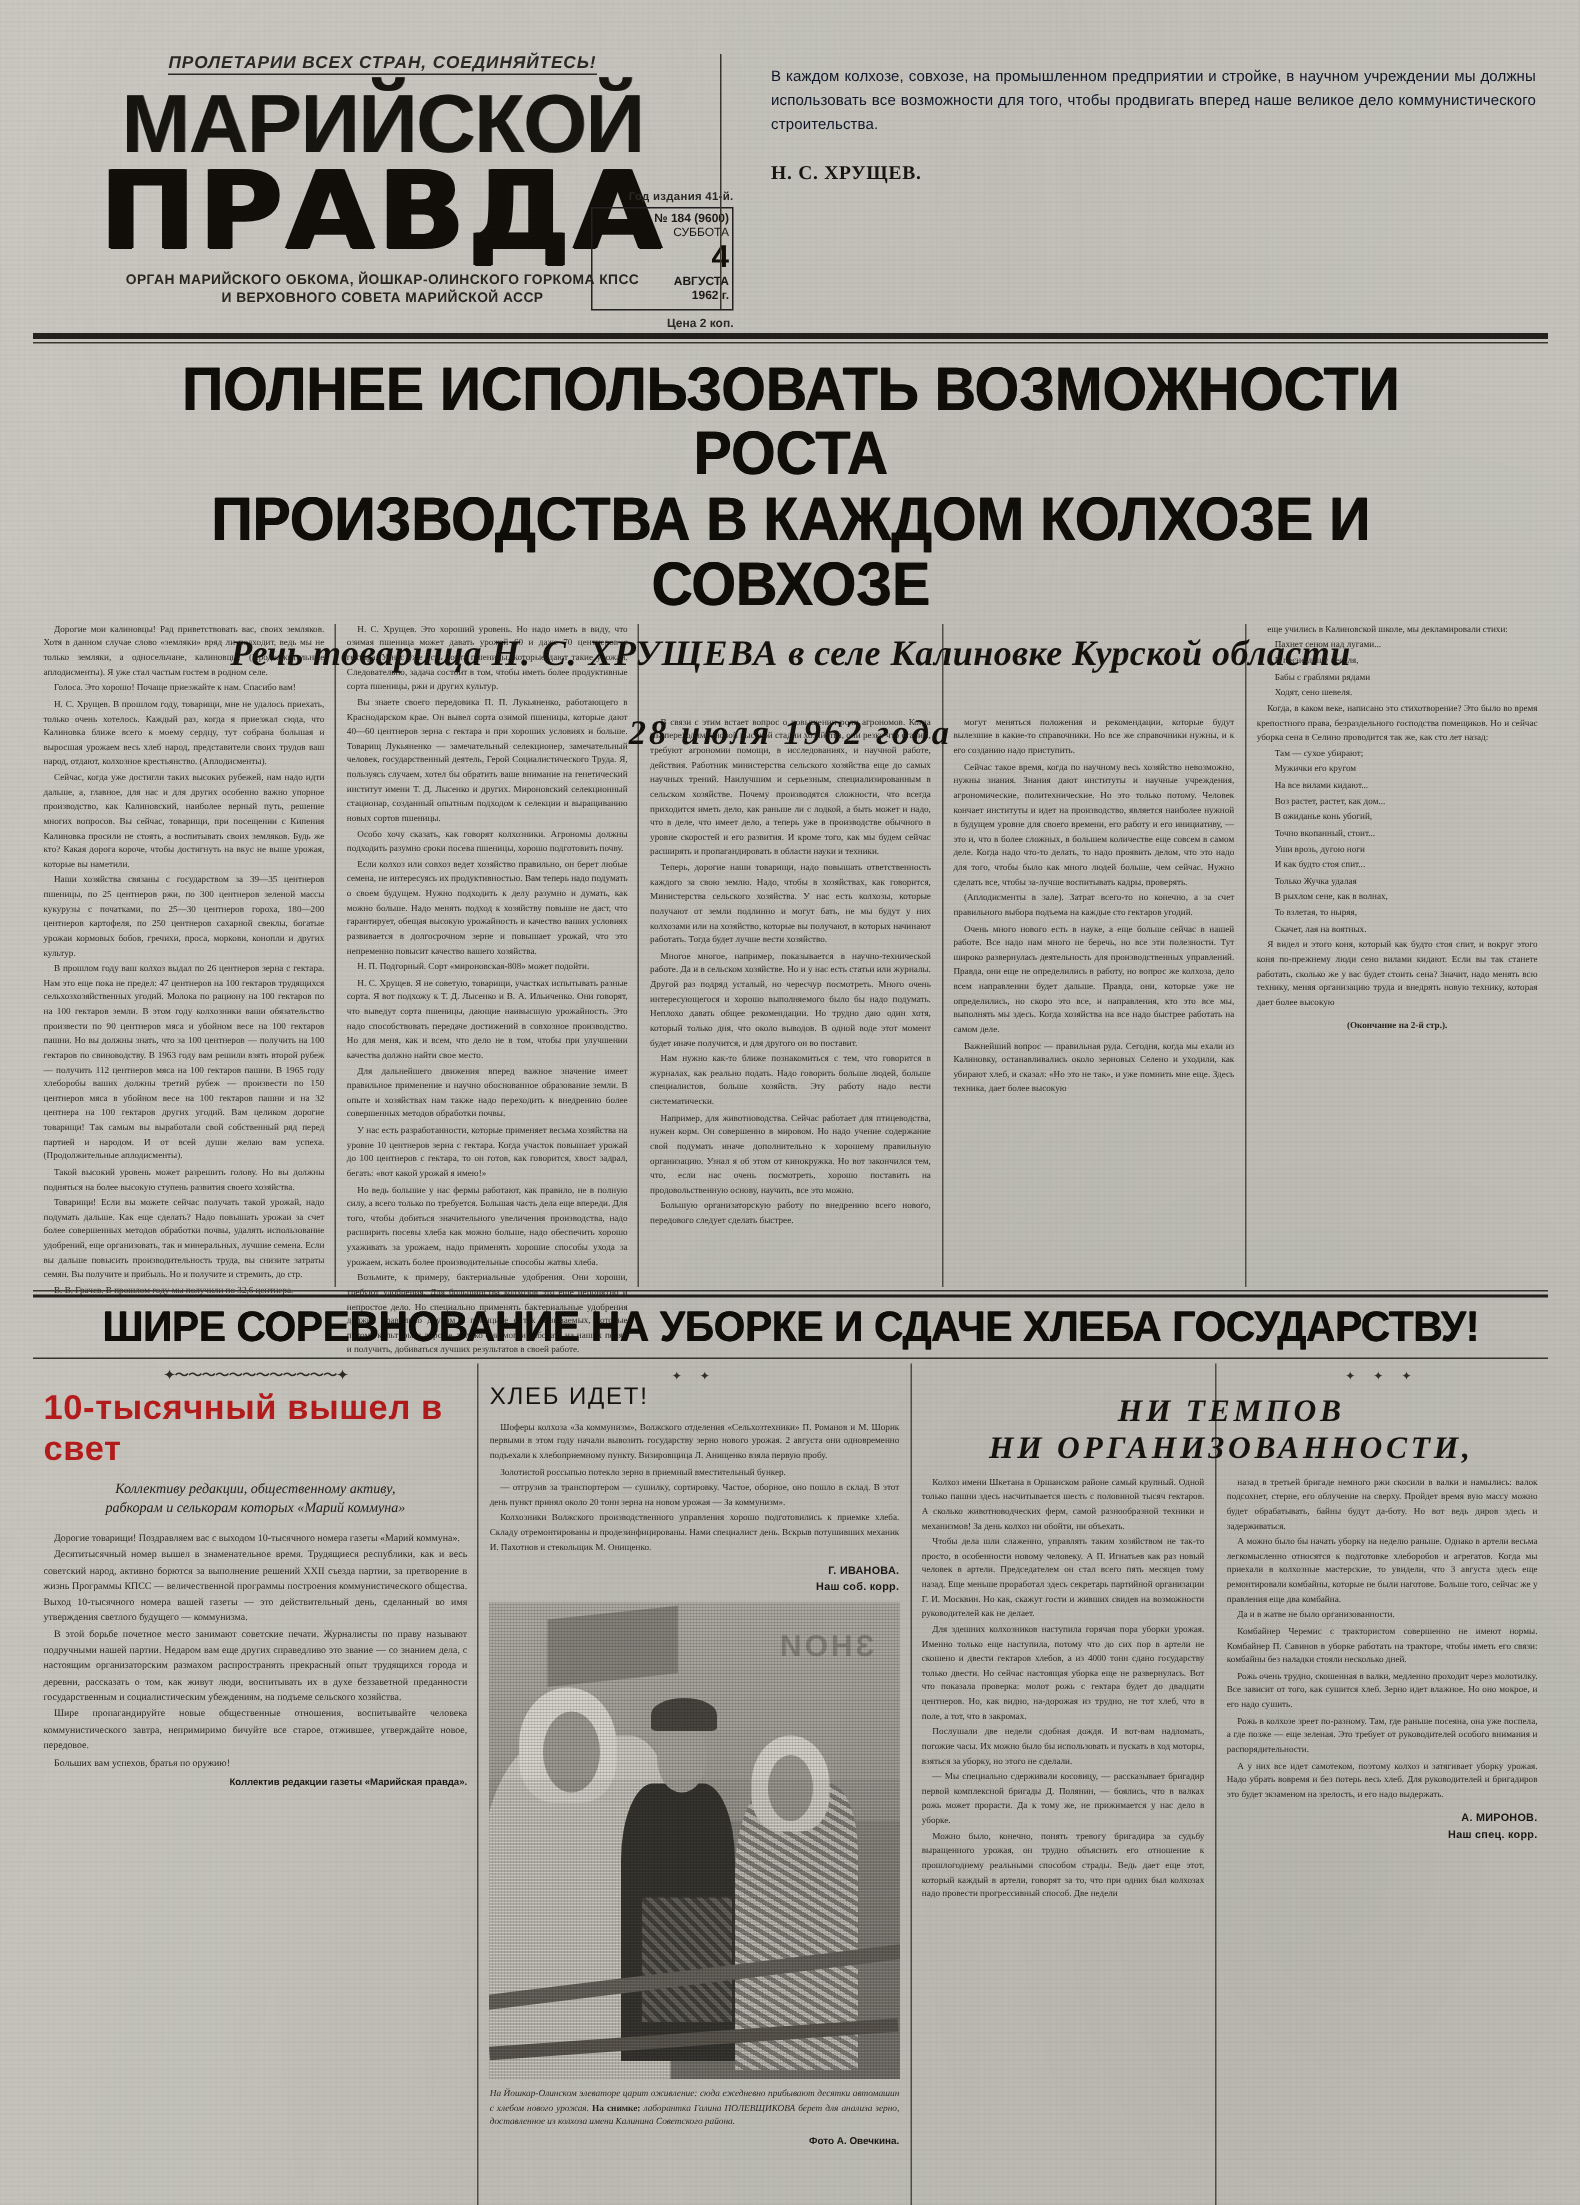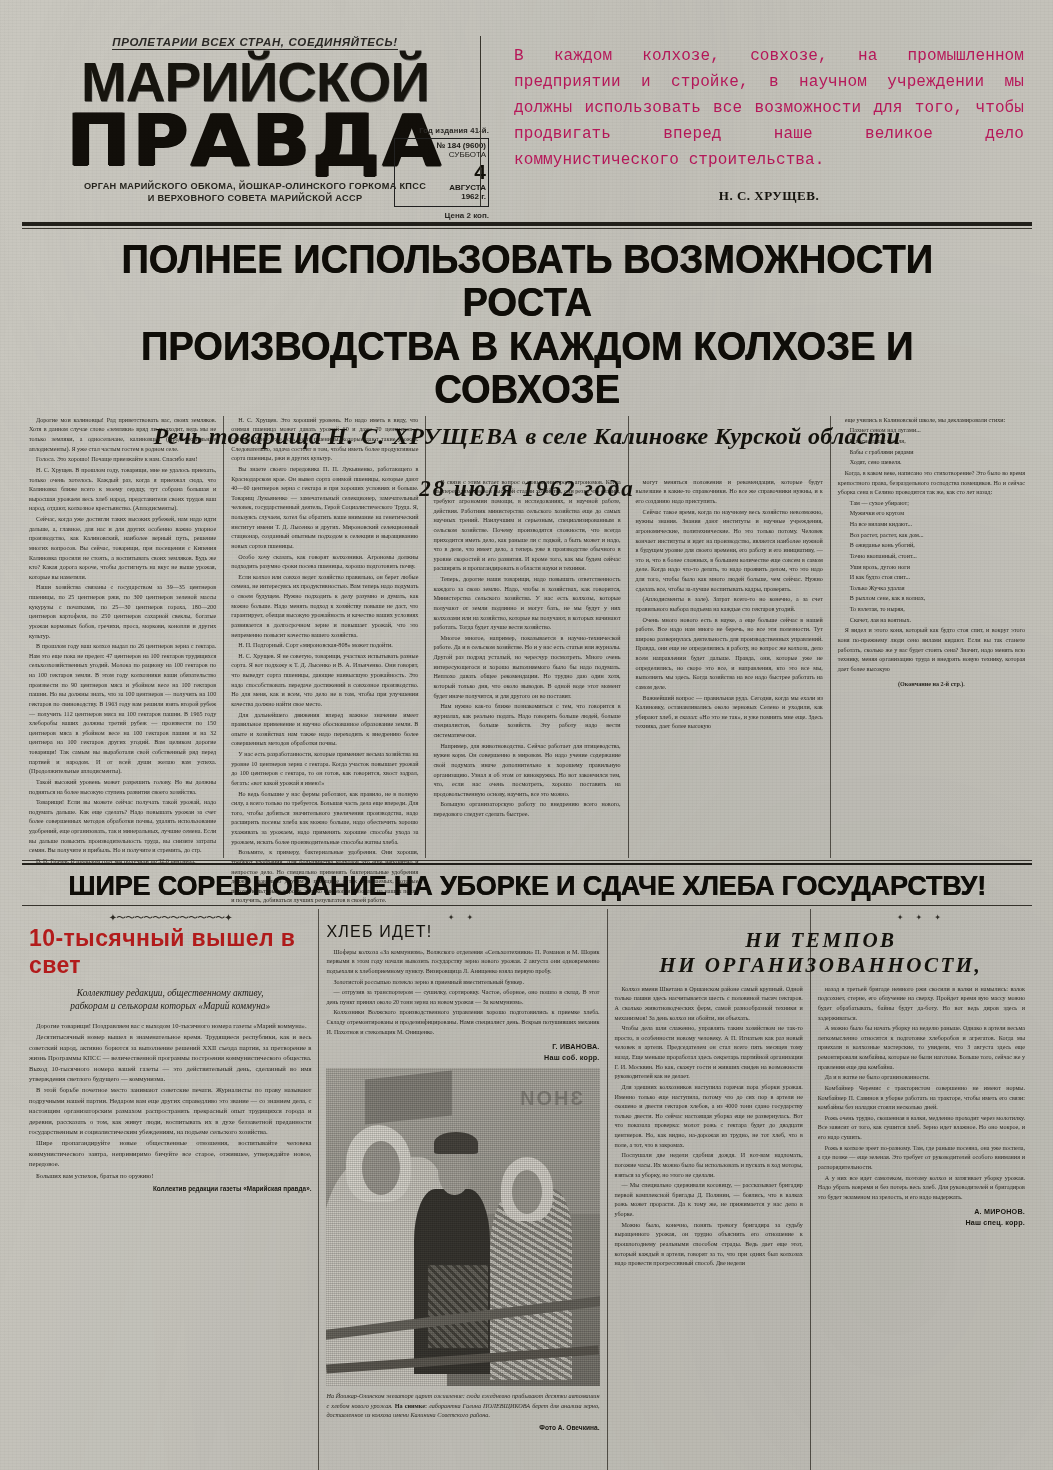--- a/index.html
+++ b/index.html
@@ -64,26 +64,26 @@
   .issue-day-name{font-family:"Liberation Sans",sans-serif;font-weight:normal;font-size:8px;color:#1d1b16;}
   .issue-daynum{font-family:"Liberation Sans",sans-serif;font-weight:bold;font-size:21px;color:#121009;line-height:1.05;margin:1px 0;}
   .issue-month{font-family:"Liberation Sans",sans-serif;font-weight:bold;font-size:8px;color:#1d1b16;}
   .issue-year2{font-family:"Liberation Sans",sans-serif;font-weight:bold;font-size:8px;color:#1d1b16;}
   .issue-price{font-family:"Liberation Sans",sans-serif;font-weight:bold;font-size:8px;color:#2b2926;margin-top:4px;}
 
   .mh-divider{position:absolute;left:458px;top:22px;width:1px;height:170px;background:#3a372f;}
 
   .mh-right{position:absolute;left:492px;top:30px;width:510px;}
   .quote{
-    font-family:Liberation Mono, monospace;font-size:16px;line-height:1.62;
-    color:#be185d;text-align:justify;letter-spacing:.1px;
+    font-family:Liberation Sans, sans-serif;font-size:10px;line-height:1.62;
+    color:#0f172a;text-align:justify;letter-spacing:.1px;
   }
   .quote-author{
     font-family:"Liberation Serif",serif;font-weight:bold;font-size:13px;
-    text-align:center;margin-top:14px;color:#17150f;letter-spacing:.5px;
+    text-align:left;margin-top:14px;color:#17150f;letter-spacing:.5px;
   }
 
   .rule-thick{height:4px;background:#23211b;margin:6px 0 2px;}
   .rule-thin{height:1px;background:#3a372f;}
 
   
   .headline-block{margin-top:9px;text-align:center;}
   .headline{
     font-family:"Liberation Sans",sans-serif;font-weight:bold;
     font-size:41px;line-height:1.06;letter-spacing:0px;color:#100e09;

